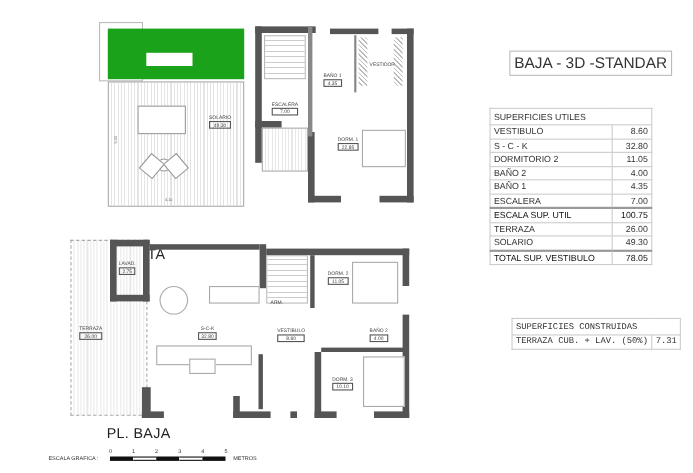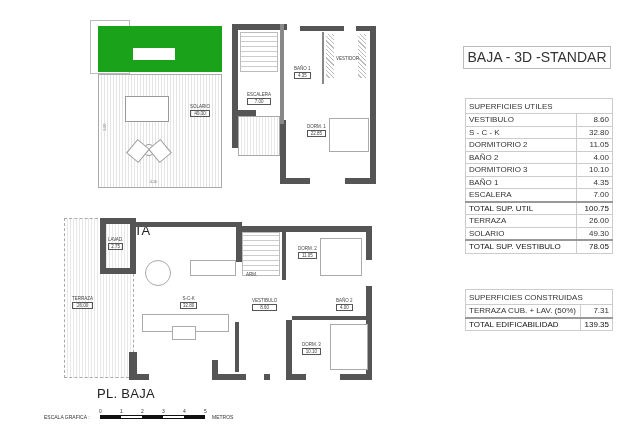--- a/index.html
+++ b/index.html
@@ -151,21 +151,21 @@
   </div>
   <div class="abs" style="left:330px;top:324px;width:36px;height:44px;border:1px solid #aaa;background:#fff;"></div>
   <div class="roomlbl" style="left:302px;top:342px;">
     <span>DORM. 3</span>
     <span class="areabox">10.10</span>
   </div>
 
   <div class="plan-title" style="left:97px;top:386px;">PL. BAJA</div>
 </div>
 
-<table class="t" style="left:465px;top:98px;width:148px;">
+<table class="t" style="left:445px;top:98px;width:148px;">
   <tbody>
       <tr class="hdr">
         <td colspan="2">SUPERFICIES UTILES</td>
       </tr>
   <tr>
         <td>VESTIBULO</td>
         <td class="v">8.60</td>
       </tr>
   <tr>
         <td>S - C - K</td>
@@ -173,62 +173,54 @@
       </tr>
   <tr>
         <td>DORMITORIO 2</td>
         <td class="v">11.05</td>
       </tr>
   <tr>
         <td>BAÑO 2</td>
         <td class="v">4.00</td>
       </tr>
   <tr>
-        <td>DORMITORIO 3</td>
-        <td class="v">10.10</td>
-      </tr>
-  <tr>
         <td>BAÑO 1</td>
         <td class="v">4.35</td>
       </tr>
   <tr>
         <td>ESCALERA</td>
         <td class="v">7.00</td>
       </tr>
   <tr class="tot">
-        <td>TOTAL SUP. UTIL</td>
+        <td>ESCALA SUP. UTIL</td>
         <td class="v">100.75</td>
       </tr>
   <tr>
         <td>TERRAZA</td>
         <td class="v">26.00</td>
       </tr>
   <tr>
         <td>SOLARIO</td>
         <td class="v">49.30</td>
       </tr>
   <tr class="tot">
         <td>TOTAL SUP. VESTIBULO</td>
         <td class="v">78.05</td>
       </tr>
 </tbody>
   </table>
 
-<table class="t" style="left:465px;top:289px;width:148px;">
+<table class="t" style="left:465px;top:289px;width:148px;font-family:Liberation Mono, monospace;">
   <tbody>
       <tr class="hdr">
         <td colspan="2">SUPERFICIES CONSTRUIDAS</td>
       </tr>
   <tr>
         <td>TERRAZA CUB. + LAV. (50%)</td>
         <td class="v">7.31</td>
-      </tr>
-  <tr class="tot">
-        <td>TOTAL EDIFICABILIDAD</td>
-        <td class="v">139.35</td>
       </tr>
 </tbody>
   </table>
 
 <div>
   <div class="scale" style="left:44px;top:414px;">ESCALA GRAFICA :</div>
   <div class="scale" style="left:99px;top:408px;">0</div>
   <div class="scale" style="left:120px;top:408px;">1</div>
   <div class="scale" style="left:141px;top:408px;">2</div>
   <div class="scale" style="left:162px;top:408px;">3</div>

